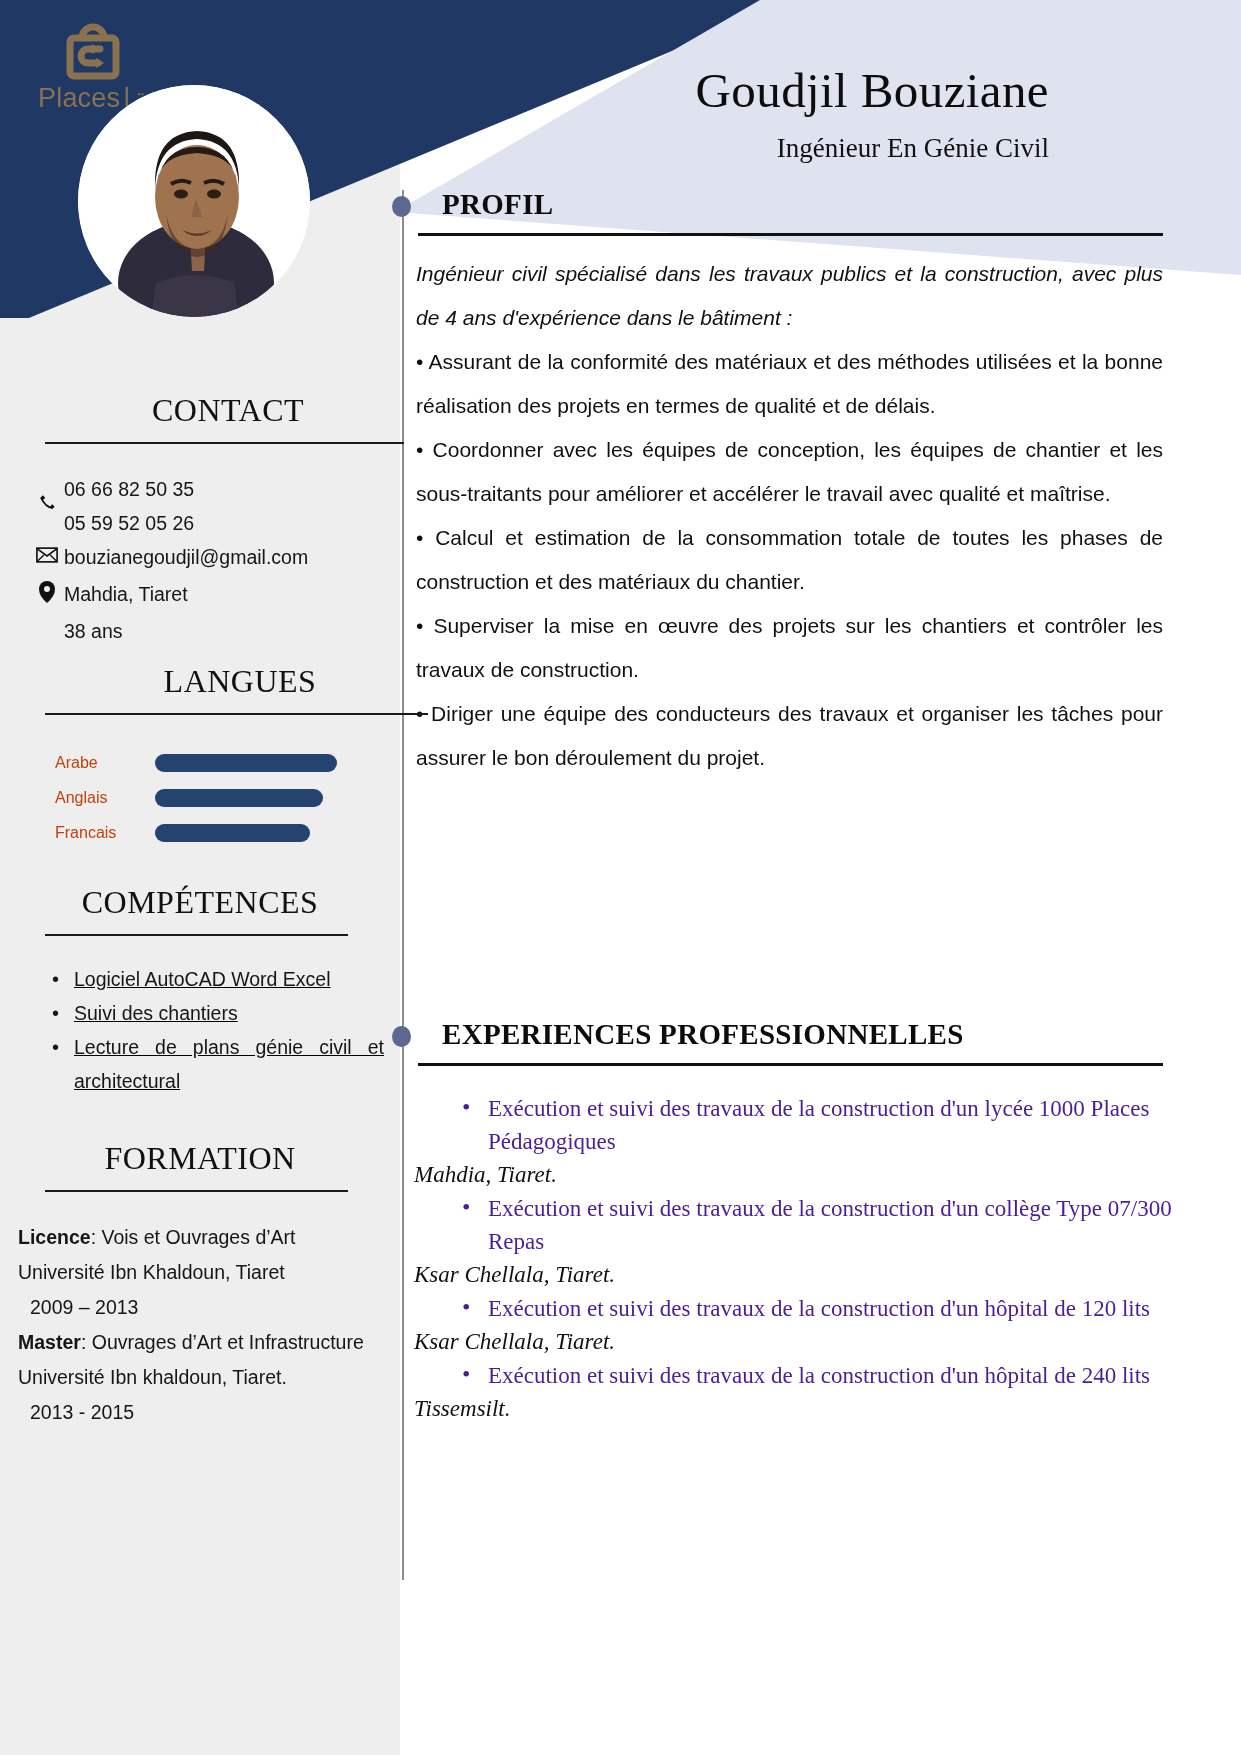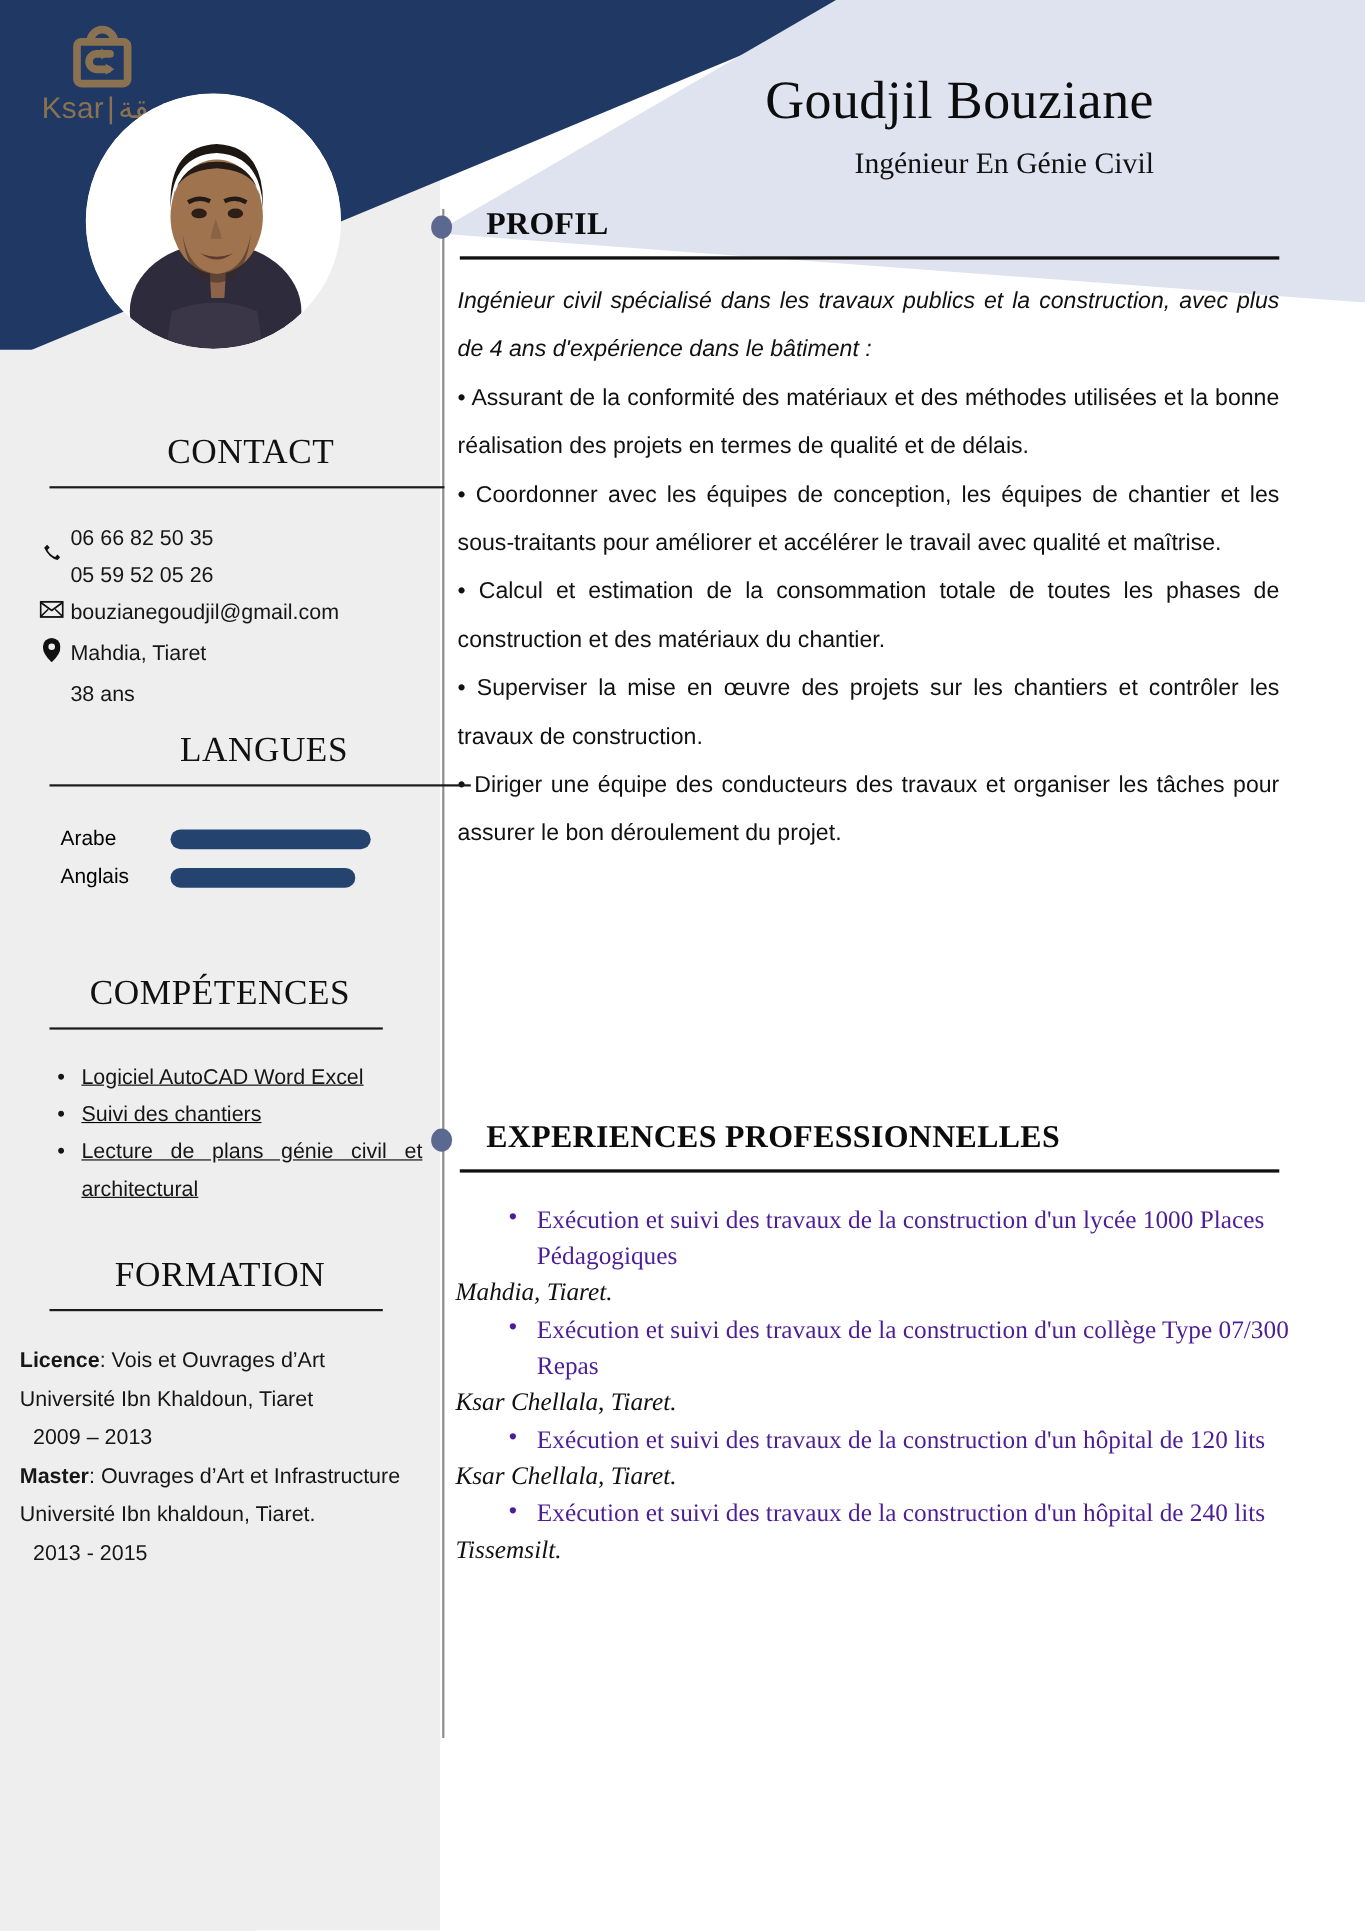--- a/index.html
+++ b/index.html
@@ -77,21 +77,21 @@
   .c-row { display:flex; align-items:center; margin-bottom:3px; }
   .c-icon { width:34px; flex:0 0 34px; text-align:center; font-size:19px; color:#111; }
   .c-text { line-height:34px; }
   .c-stack { display:flex; align-items:center; }
   .c-stack .c-icon { align-self:center; }
 
   
   .lang-block { position:absolute; left:0; top:663px; width:480px; }
   .lang-list { margin:30px 0 0 55px; }
   .lang-row { display:flex; align-items:center; height:35px; }
-  .lang-name { width:100px; font-size:19px; color:#000000; }
+  .lang-name { width:100px; font-size:16px; color:#c2410c; }
   .lang-bar { height:18px; border-radius:9px; background:#25436f; }
 
   
   .comp-block { position:absolute; left:0; top:884px; width:400px; }
   .comp-list { margin:26px 0 0 40px; list-style:none;text-decoration:underline; }
   .comp-list li {
     position:relative; padding-left:34px; font-size:19.5px; color:#161616;
     line-height:34px; text-align:justify; padding-right:16px;
   }
   .comp-list li::before {
@@ -168,21 +168,21 @@
   <div class="logo-mark">
     <svg viewBox="0 0 62 58" width="62" height="58" aria-hidden="true">
       <path d="M12 16 h38 a4 4 0 0 1 4 4 v30 a4 4 0 0 1 -4 4 h-38 a4 4 0 0 1 -4 -4 v-30 a4 4 0 0 1 4 -4 z" fill="none" stroke="#8a7250" stroke-width="7"></path>
       <path d="M20 16 a11 11 0 0 1 22 0" fill="none" stroke="#8a7250" stroke-width="7"></path>
       <path d="M38 27 h-12 a7 7 0 0 0 0 14 h10" fill="none" stroke="#8a7250" stroke-width="7" stroke-linecap="round"></path>
       <path d="M30 22 l8 5 l-8 5 z" fill="#8a7250"></path>
       <path d="M34 36 l8 5 l-8 5 z" fill="#8a7250"></path>
     </svg>
   </div>
   <div class="logo-text">
-    <span>Ksar</span><span class="bar">|</span><span>سويقة</span>
+    <span>Places</span><span class="bar">|</span><span>سويقة</span>
   </div>
 </div>
 
 <div class="photo-wrap">
   <svg class="photo-img" viewBox="0 0 232 232" width="232" height="232" aria-hidden="true">
     <defs>
         <clipPath id="circ">
           <circle cx="116" cy="116" r="116"></circle>
         </clipPath>
       </defs>
@@ -253,20 +253,24 @@
     <div class="side-rule"></div>
     <div class="lang-list" id="lang-list">
         <div class="lang-row">
           <div class="lang-name">Arabe</div>
           <div class="lang-bar" style="width: 182px;"></div>
         </div>
         <div class="lang-row">
           <div class="lang-name">Anglais</div>
           <div class="lang-bar" style="width: 168px;"></div>
         </div>
+        <div class="lang-row">
+          <div class="lang-name">Francais</div>
+          <div class="lang-bar" style="width: 155px;"></div>
+        </div>
       </div>
   </div>
 
   <div class="comp-block">
     <div class="side-head">COMPÉTENCES</div>
     <div class="side-rule"></div>
     <ul class="comp-list" id="comp-list">
         <li>Logiciel AutoCAD Word Excel</li>
         <li>Suivi des chantiers</li>
         <li>Lecture de plans génie civil et architectural</li>

